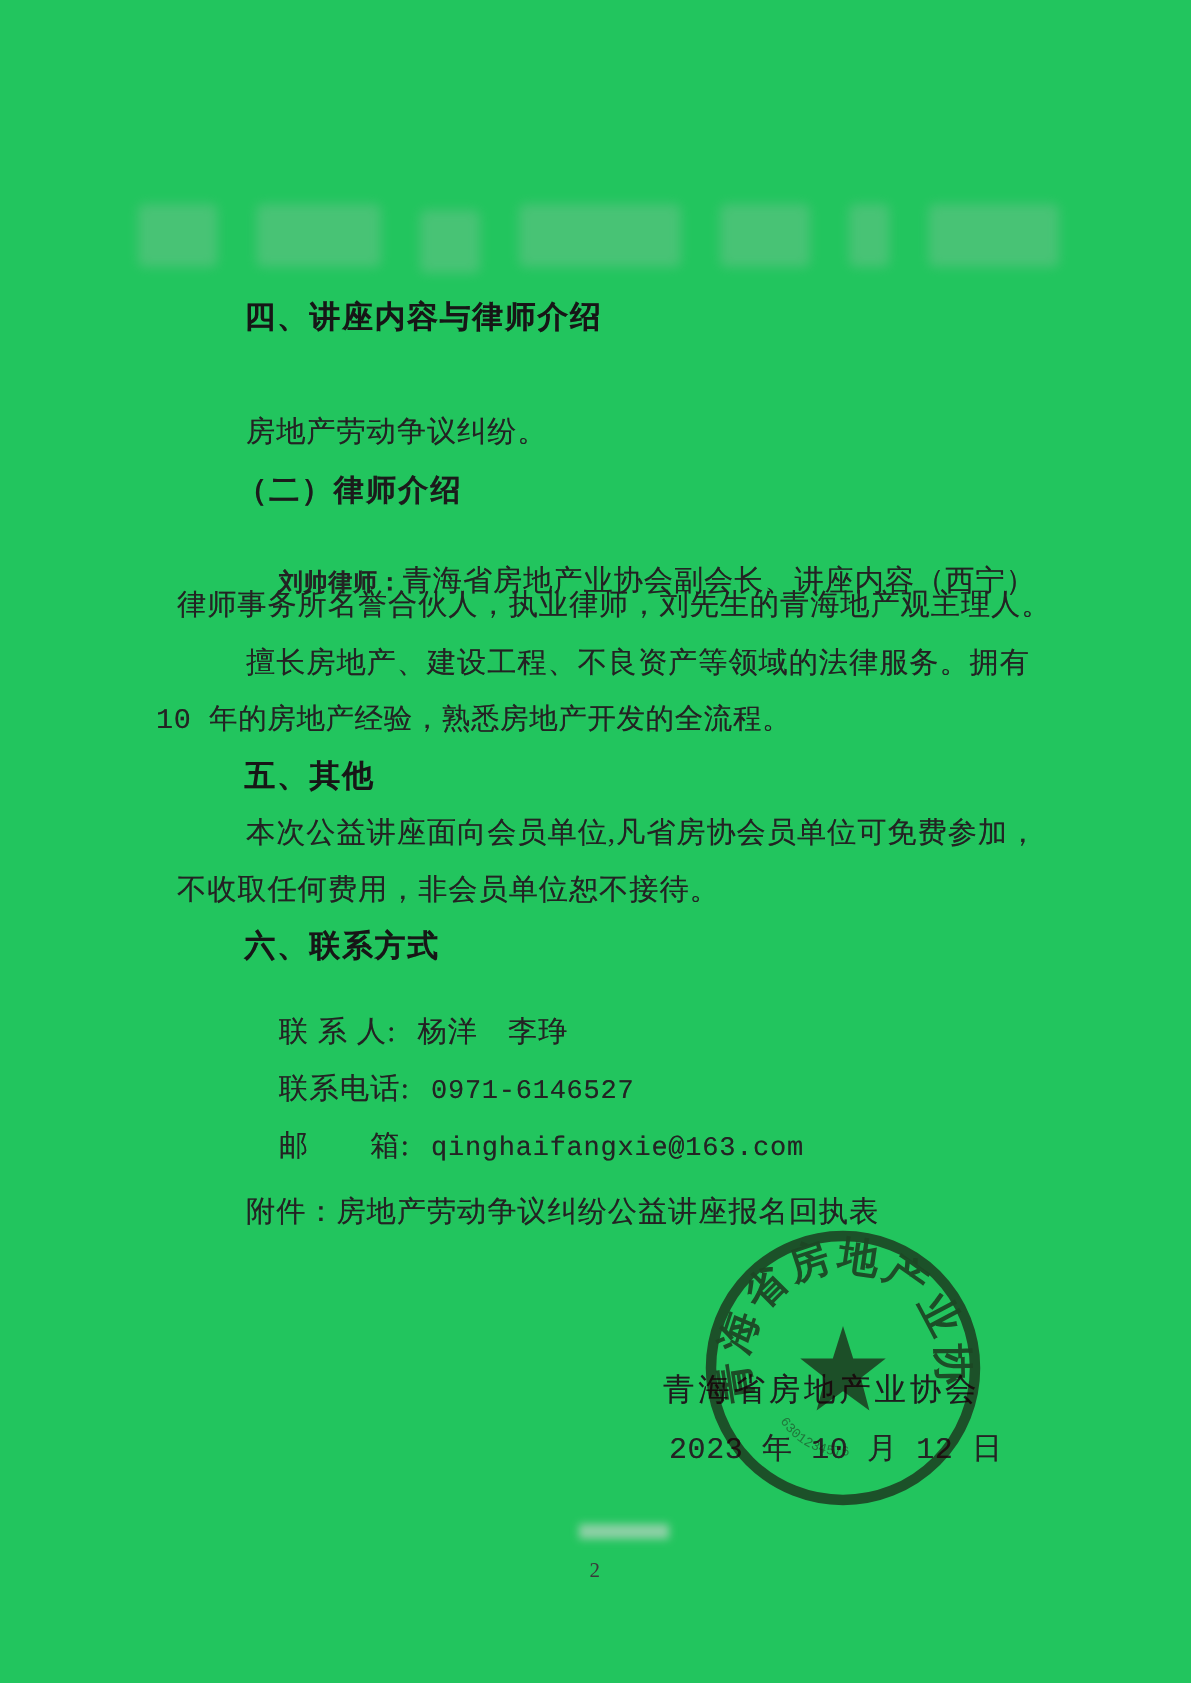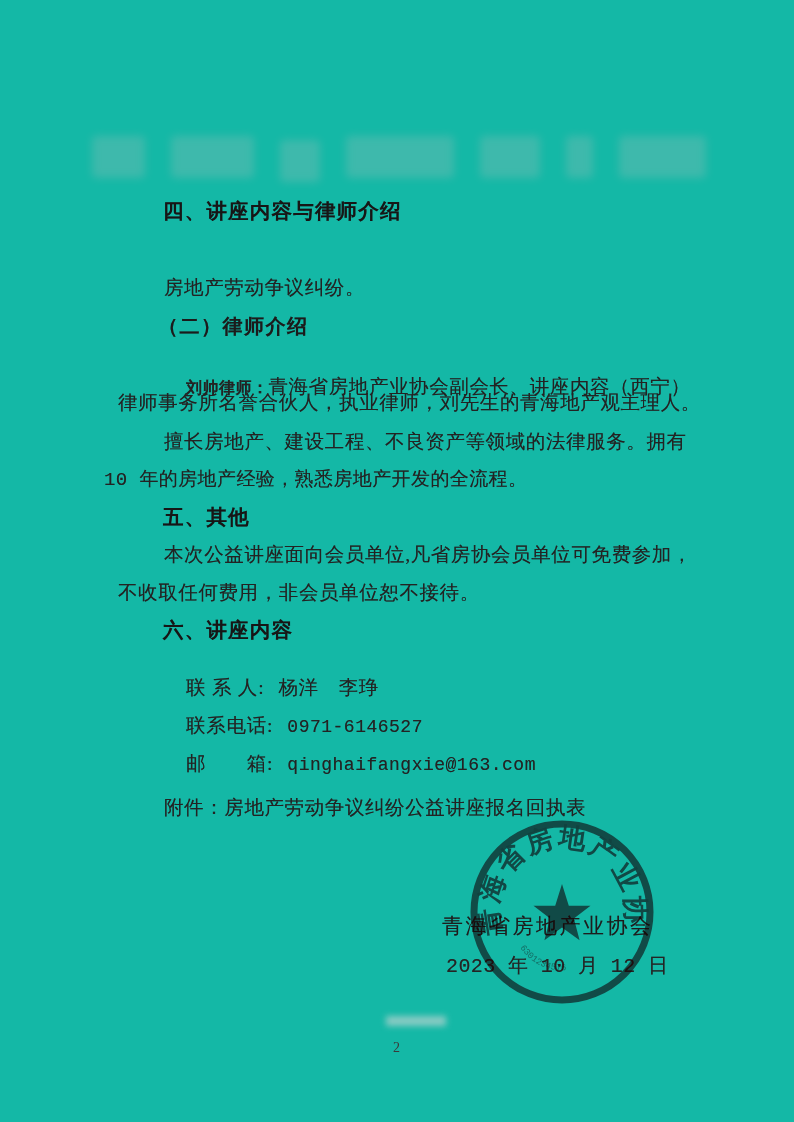--- a/index.html
+++ b/index.html
@@ -1,20 +1,20 @@
 <!DOCTYPE html>
 <html><head>
 <meta charset="utf-8">
 <style>
   html,body{margin:0;padding:0;background:#9a9a9a;}
   .page{
     position:relative;
     width:794px;height:1122px;
     margin:0 auto;
-    background:#14b8a6;
+    background:#22c55e;
     overflow:hidden;
     font-family:"Liberation Serif","DejaVu Serif",serif;
     color:#222;
   }
   .line{
     position:absolute;
     white-space:pre;
     font-size:19.5px;
     letter-spacing:0.6px;
     color:#232323;
@@ -144,21 +144,21 @@
   <div class="line fill w-full" style="left:118px;top:389px">律师事务所名誉合伙人，执业律师，刘先生的青海地产观主理人。</div>
 
   <div class="line typewline" style="left:104px;top:466px">10 年的房地产经验，熟悉房地产开发的全流程。</div>
 
   <div class="line hei" style="left:163px;top:503px">五、其他</div>
 
   <div class="line fill w-indent" style="left:164px;top:541px">本次公益讲座面向会员单位,凡省房协会员单位可免费参加，</div>
 
   <div class="line" style="left:118px;top:579px">不收取任何费用，非会员单位恕不接待。</div>
 
-  <div class="line hei" style="left:163px;top:616px">六、讲座内容</div>
+  <div class="line hei" style="left:163px;top:616px">六、联系方式</div>
 
   <div class="line" style="left:164px;top:652px">
     <span class="ctc-label">联 系 人:</span><span class="ctc-value">杨洋　李琤</span>
   </div>
 
   <div class="line" style="left:164px;top:690px">
     <span class="ctc-label">联系电话:</span><span class="ctc-value mono">0971-6146527</span>
   </div>
 
   <div class="line" style="left:164px;top:728px">

